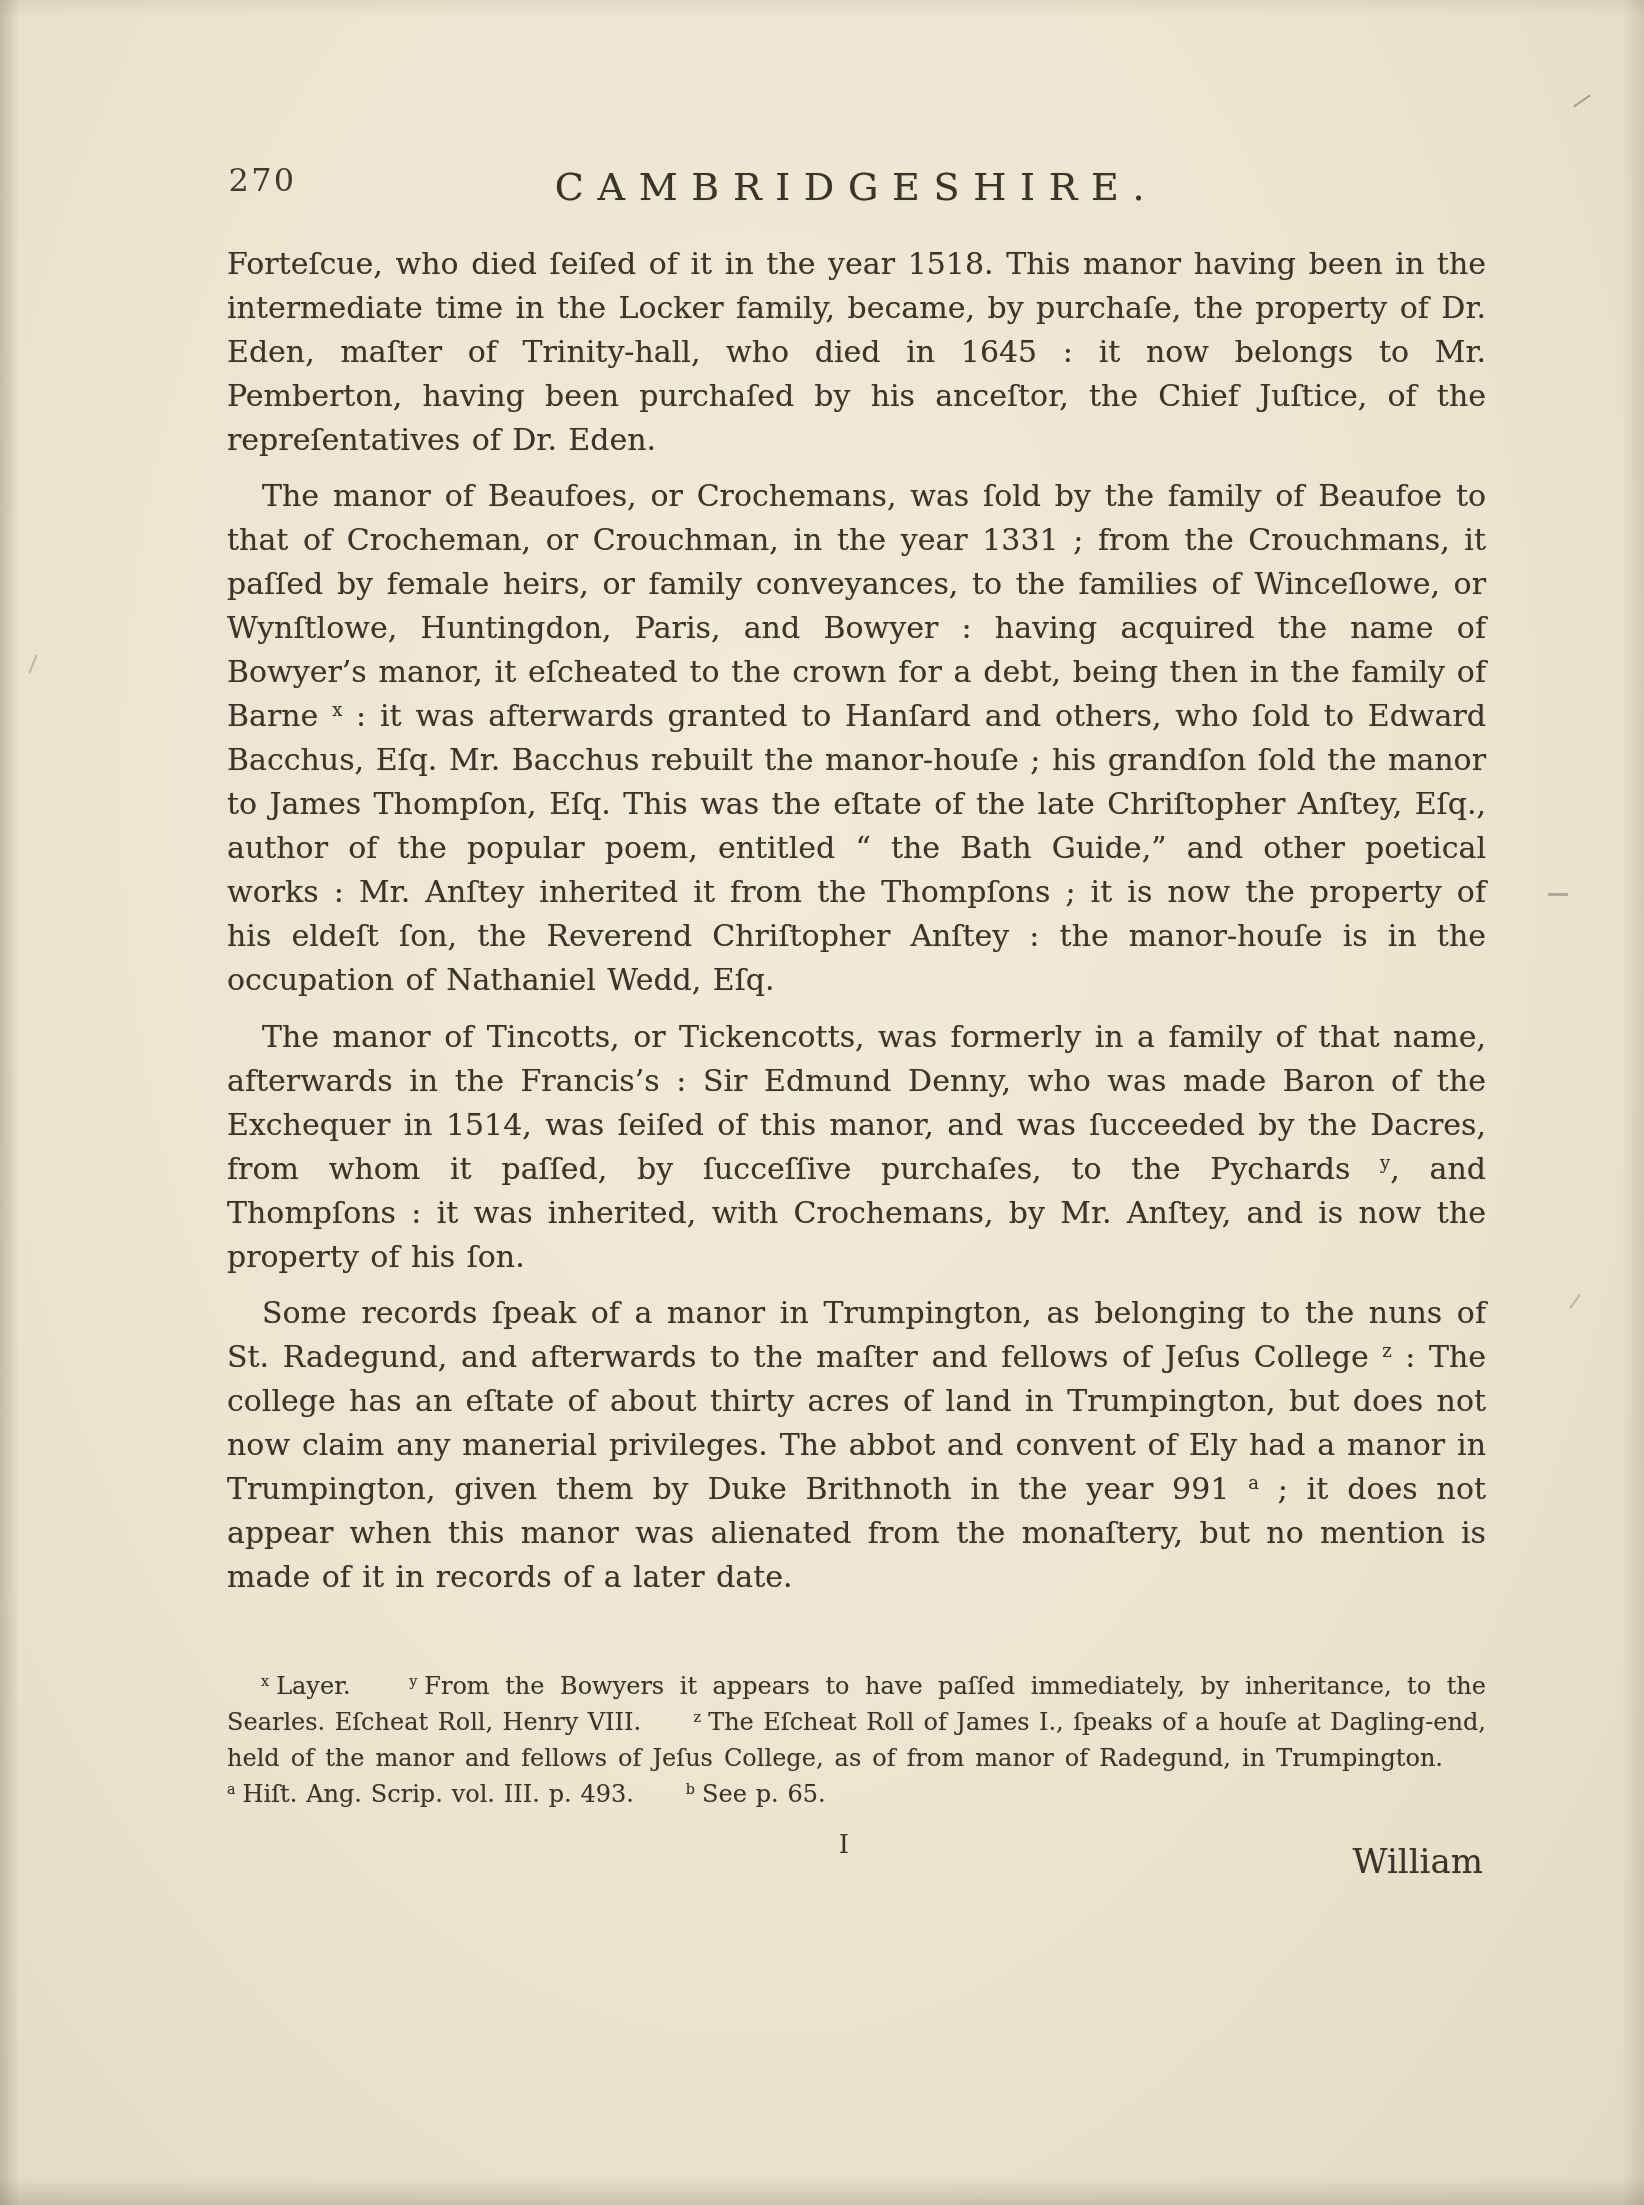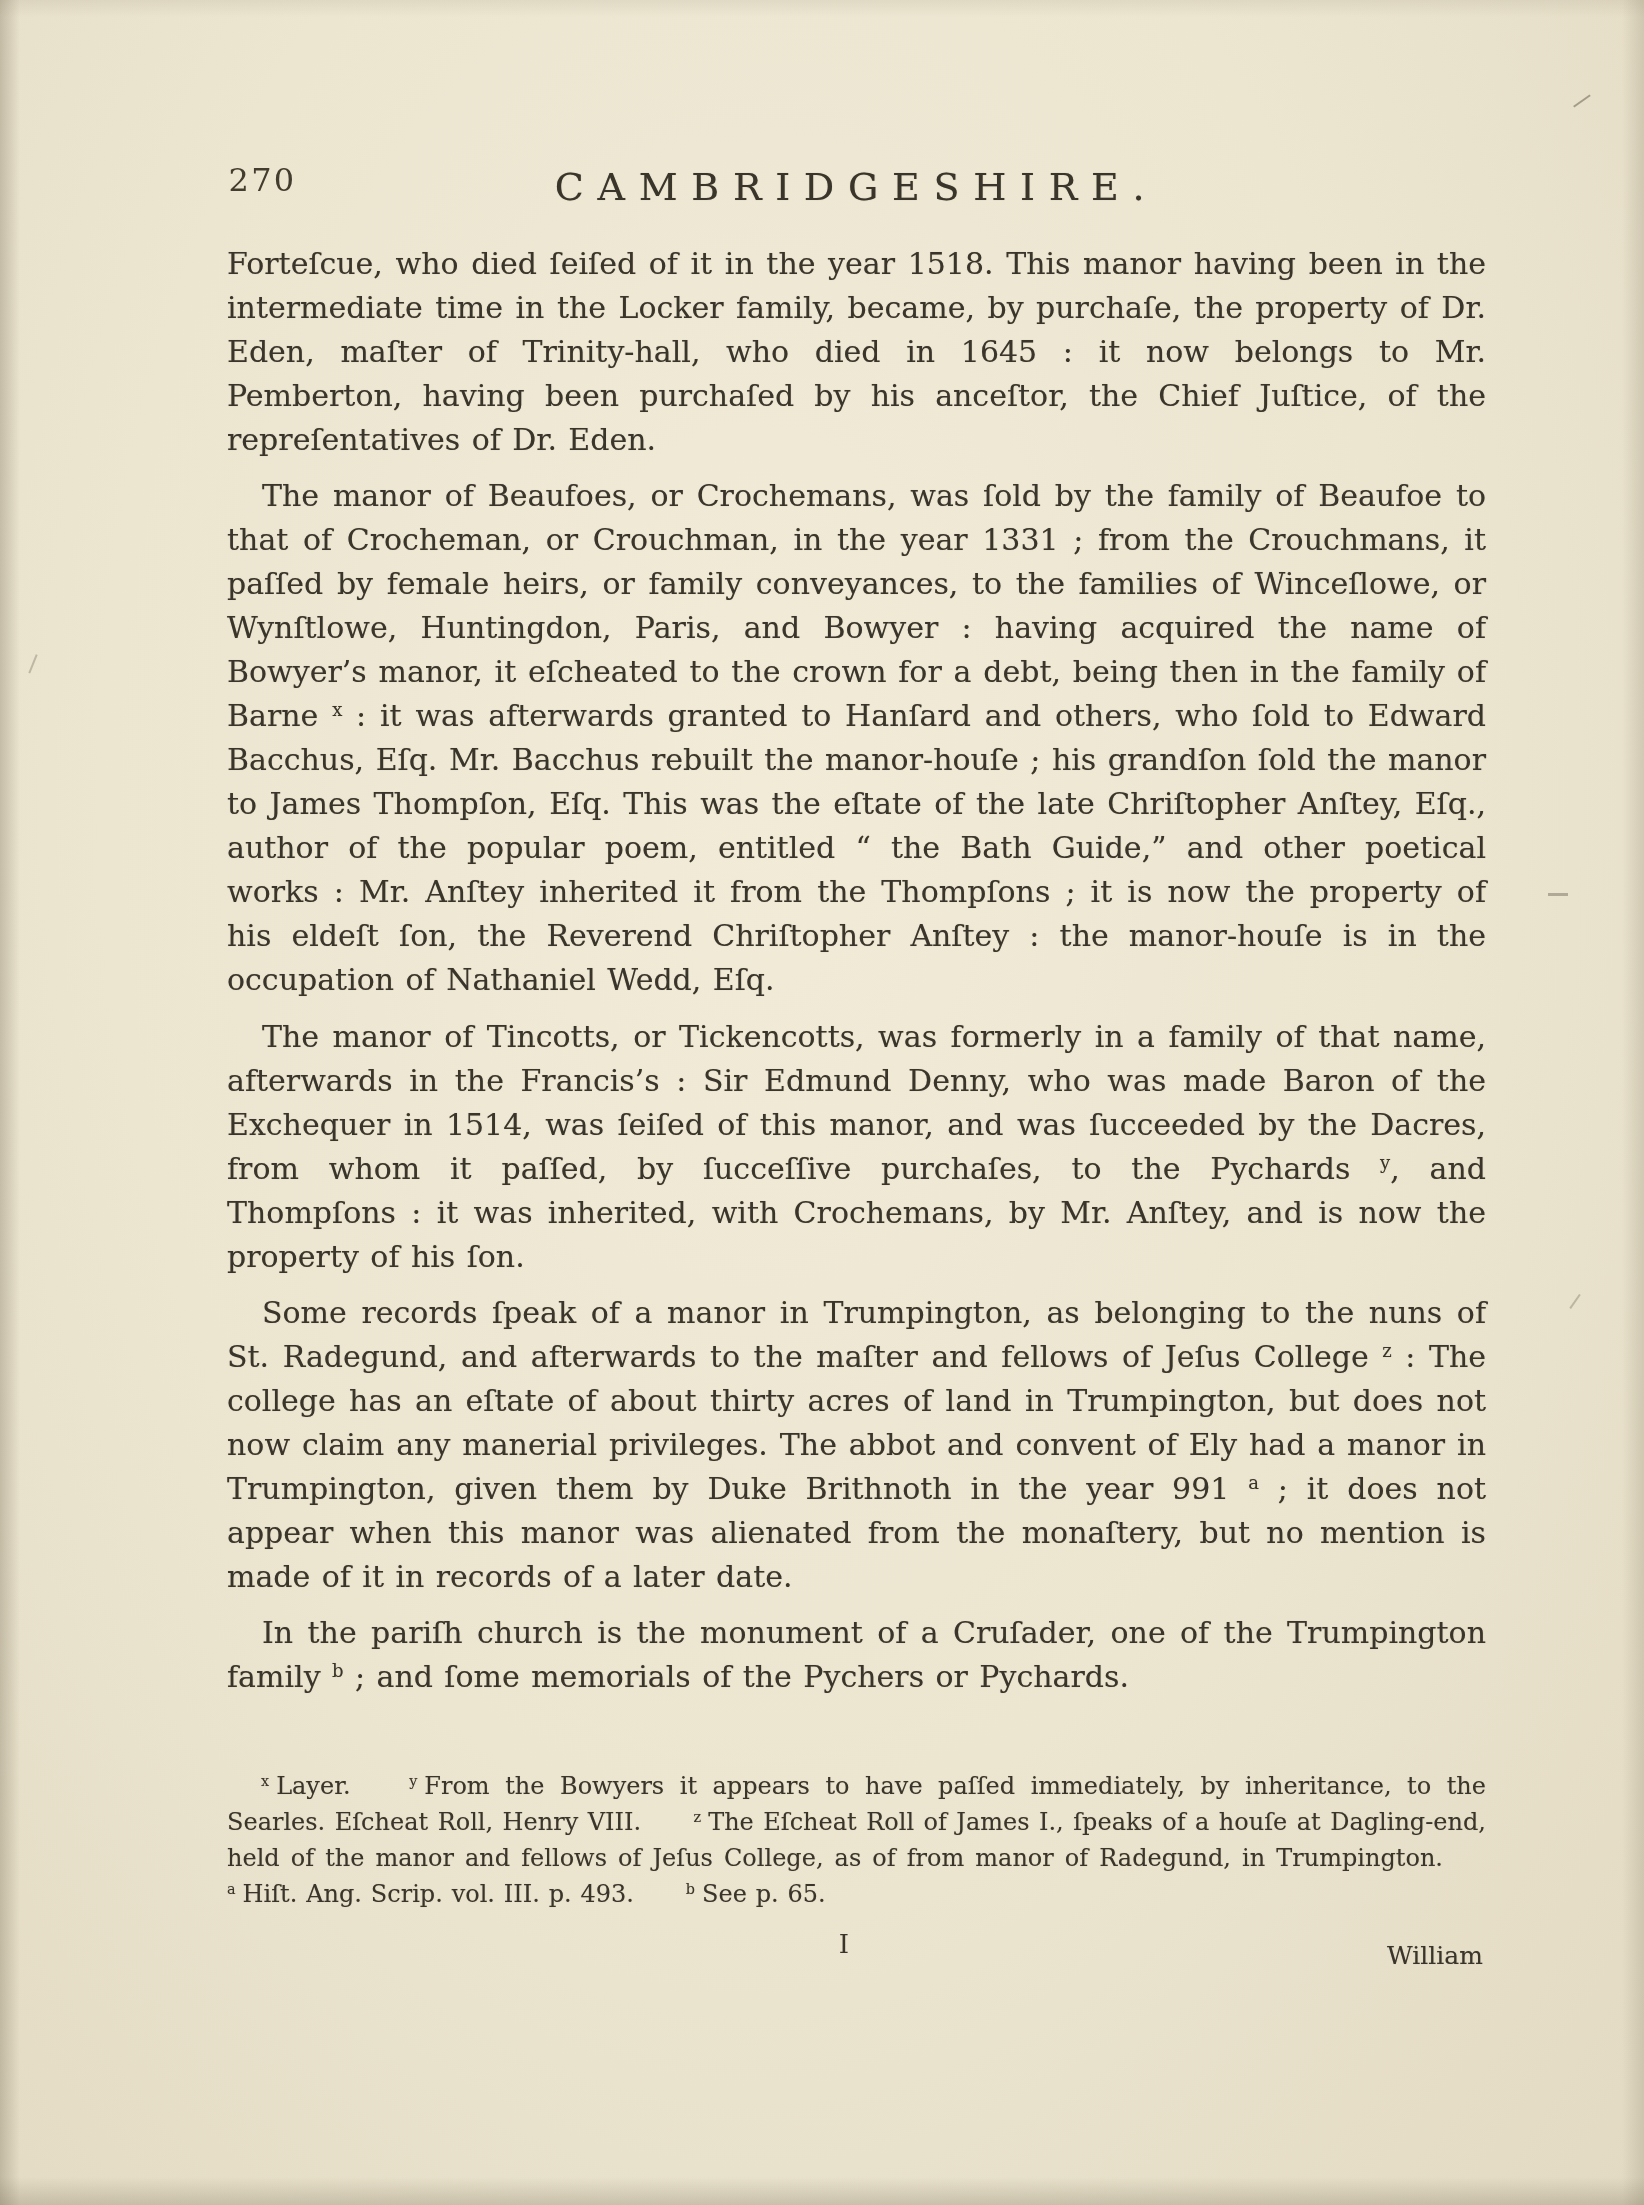--- a/index.html
+++ b/index.html
@@ -60,21 +60,21 @@
   .footnote:last-child { margin-right:0; }
   .footnote sup { margin-right:7px; }
 
   .signature-row { position:relative; margin-top:17px; height:54px; }
   .signature-mark {
     position:absolute; left:48.6%; top:0;
     font-size:26px; letter-spacing:0.8px;
   }
   .catchword {
     position:absolute; right:3.1px; top:12.3px;
-    font-size:25px;
+    font-size:34px;
     text-shadow:0 0 0.8px rgba(58,53,42,.35);
   }
 
   .artifact { position:absolute; background:#6b6352; pointer-events:none; }
   .artifact.a1 { left:1572px; top:100px;  width:20px; height:2.3px; opacity:.55; transform:rotate(-35deg); }
   .artifact.a2 { left:1548px; top:893px; width:20px; height:3.1px; opacity:.45; }
   .artifact.a3 { left:32px;   top:654px;  width:2.3px;  height:20px; opacity:.35; transform:rotate(22deg); }
   .artifact.a4 { left:1574px; top:1293px; width:2.3px;  height:17px; opacity:.35; transform:rotate(35deg); }
 </style>
 </head>
@@ -92,21 +92,20 @@
     <header class="page-header">
       <span class="page-number">270</span>
       <span class="page-title">CAMBRIDGESHIRE.</span>
     </header>
 
     <main class="body-text">
       <p class="para"><span>Forteſcue, who died ſeiſed of it in the year 1518. This manor having been in the intermediate time in the Locker family, became, by purchaſe, the property of Dr. Eden, maſter of Trinity-hall, who died in 1645&nbsp;: it now belongs to Mr. Pemberton, having been purchaſed by his anceſtor, the Chief Juſtice, of the repreſentatives of Dr. Eden.</span></p>
       <p class="para indent"><span>The manor of Beaufoes, or Crochemans, was ſold by the family of Beaufoe to that of Crocheman, or Crouchman, in the year 1331&nbsp;; from the Crouchmans, it paſſed by female heirs, or family conveyances, to the families of Winceſlowe, or Wynſtlowe, Huntingdon, Paris, and Bowyer&nbsp;: having acquired the name of Bowyer’s manor, it eſcheated to the crown for a debt, being then in the family of Barne </span><sup>x</sup><span>&nbsp;: it was afterwards granted to Hanſard and others, who ſold to Edward Bacchus, Eſq. Mr. Bacchus rebuilt the manor-houſe&nbsp;; his grandſon ſold the manor to James Thompſon, Eſq. This was the eſtate of the late Chriſtopher Anſtey, Eſq., author of the popular poem, entitled “ the Bath Guide,” and other poetical works&nbsp;: Mr. Anſtey inherited it from the Thompſons&nbsp;; it is now the property of his eldeſt ſon, the Reverend Chriſtopher Anſtey&nbsp;: the manor-houſe is in the occupation of Nathaniel Wedd, Eſq.</span></p>
       <p class="para indent"><span>The manor of Tincotts, or Tickencotts, was formerly in a family of that name, afterwards in the Francis’s&nbsp;: Sir Edmund Denny, who was made Baron of the Exchequer in 1514, was ſeiſed of this manor, and was ſucceeded by the Dacres, from whom it paſſed, by ſucceſſive purchaſes, to the Pychards </span><sup>y</sup><span>, and Thompſons&nbsp;: it was inherited, with Crochemans, by Mr. Anſtey, and is now the property of his ſon.</span></p>
       <p class="para indent"><span>Some records ſpeak of a manor in Trumpington, as belonging to the nuns of St. Radegund, and afterwards to the maſter and fellows of Jeſus College </span><sup>z</sup><span>&nbsp;: The college has an eſtate of about thirty acres of land in Trumpington, but does not now claim any manerial privileges. The abbot and convent of Ely had a manor in Trumpington, given them by Duke Brithnoth in the year 991 </span><sup>a</sup><span>&nbsp;; it does not appear when this manor was alienated from the monaſtery, but no mention is made of it in records of a later date.</span></p>
-      <p class="para indent"><span>In the pariſh church is the monument of a Cruſader, one of the Trumpington family </span><sup>b</sup><span>&nbsp;; and ſome memorials of the Pychers or Pychards.</span></p>
     </main>
 
     <footer>
       <div class="footnotes">
         <span class="footnote"><sup>x</sup><span>Layer.</span></span>
         <span class="footnote"><sup>y</sup><span>From the Bowyers it appears to have paſſed immediately, by inheritance, to the Searles. Eſcheat Roll, Henry VIII.</span></span>
         <span class="footnote"><sup>z</sup><span>The Eſcheat Roll of James I., ſpeaks of a houſe at Dagling-end, held of the manor and fellows of Jeſus College, as of from manor of Radegund, in Trumpington.</span></span>
         <span class="footnote"><sup>a</sup><span>Hiſt. Ang. Scrip. vol. III. p. 493.</span></span>
         <span class="footnote"><sup>b</sup><span>See p. 65.</span></span>
       </div>

